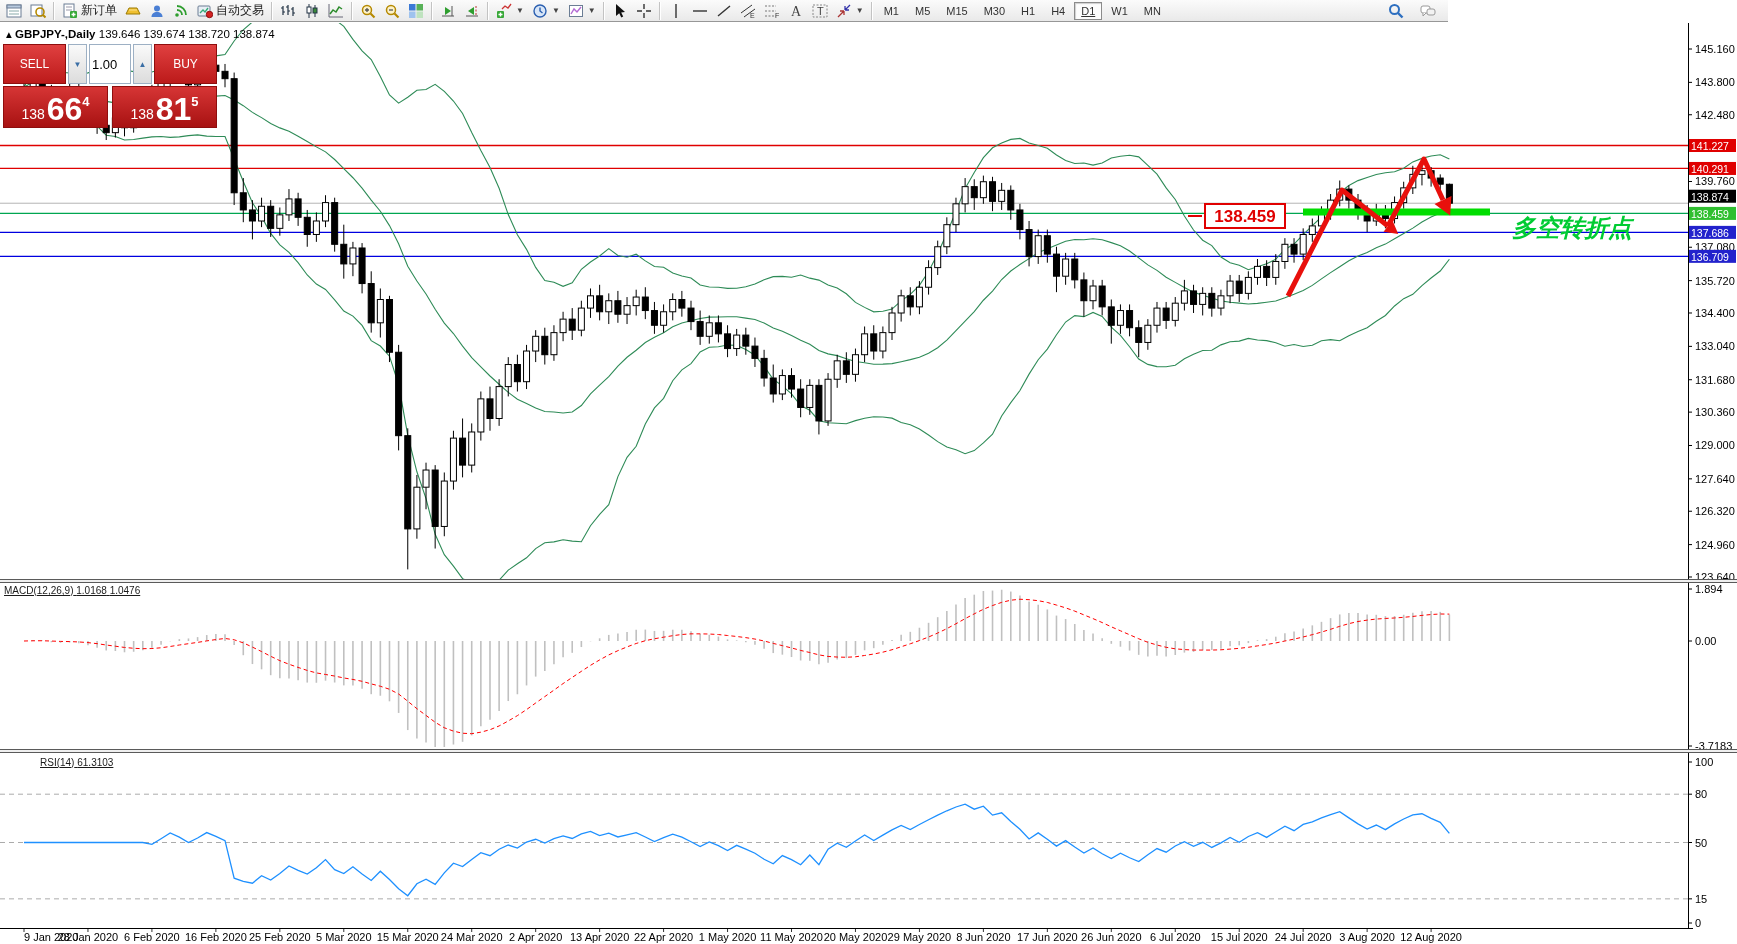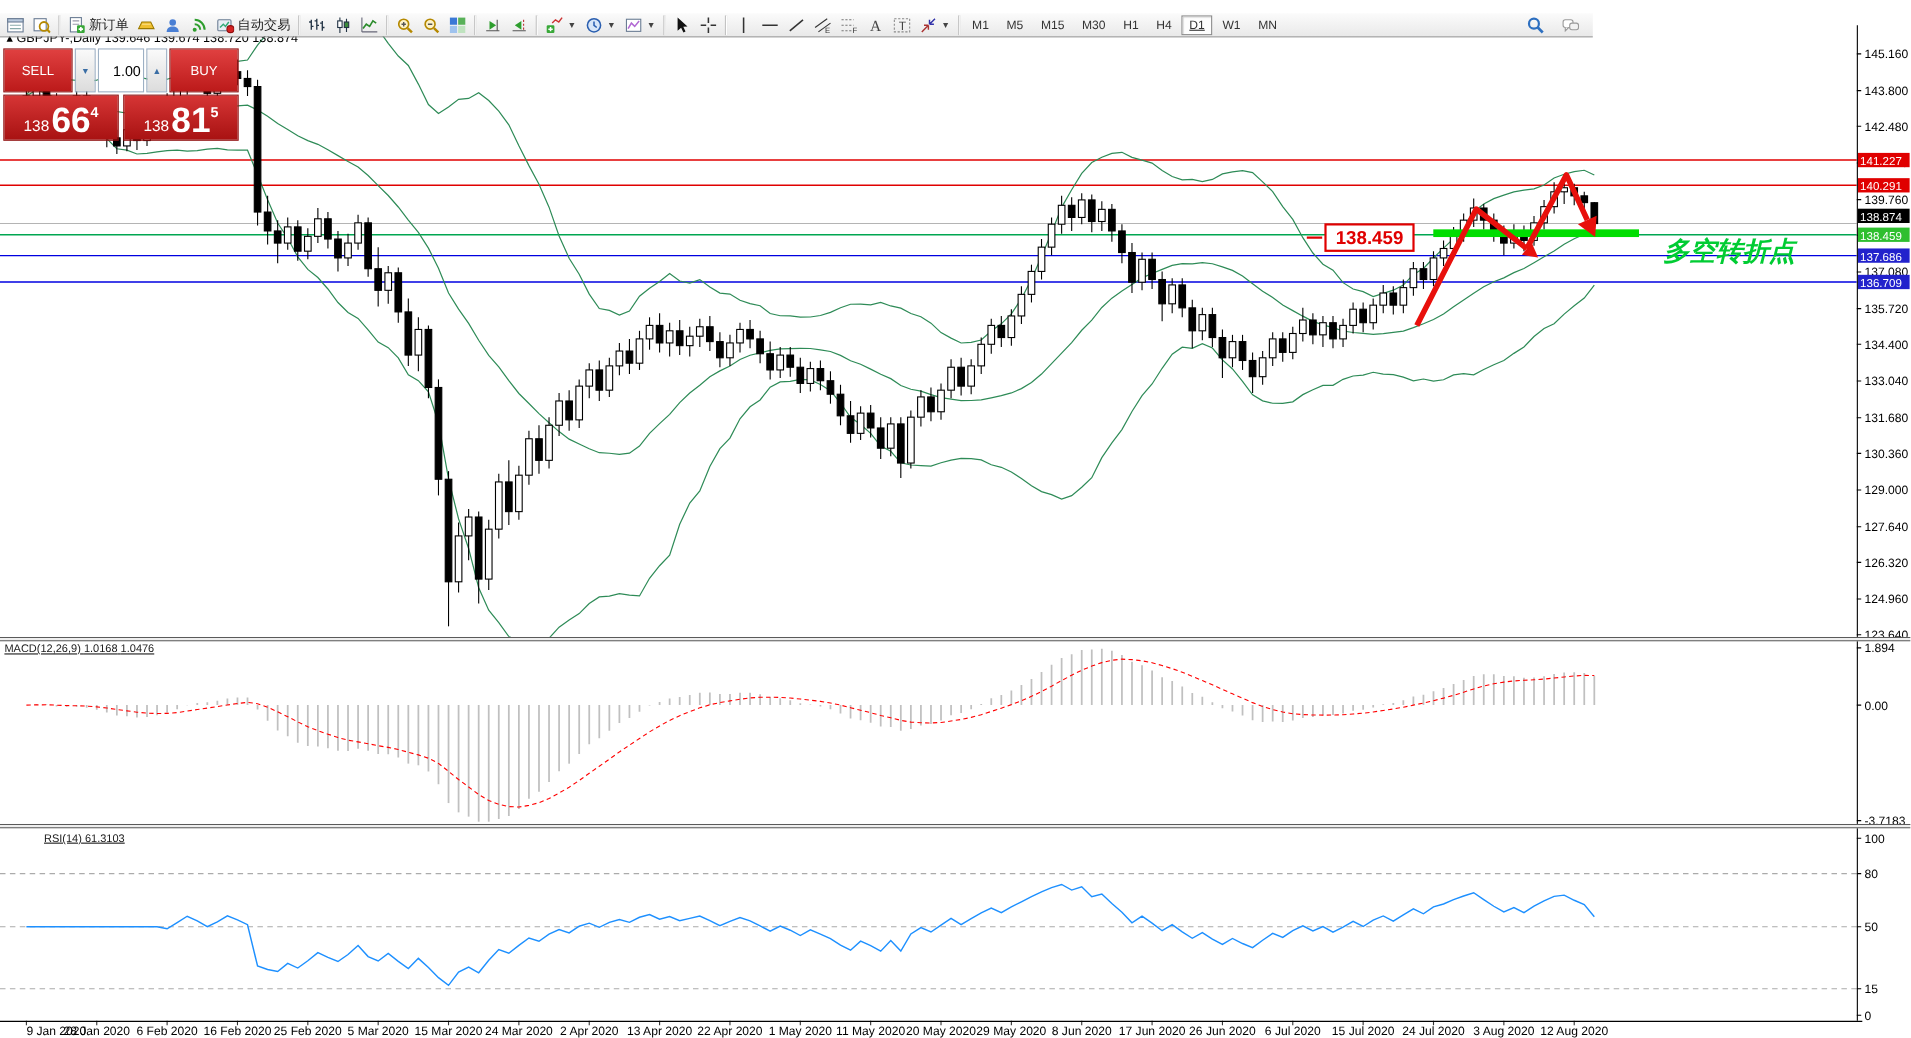--- a/index.html
+++ b/index.html
@@ -1,43 +1,43 @@
 <!DOCTYPE html>
 <html><head>
 <meta charset="utf-8">
 <style>
   html,body{margin:0;padding:0;background:#fff;}
   #app{position:relative;width:1737px;height:944px;overflow:hidden;
        font-family:"Liberation Sans","DejaVu Sans",sans-serif;background:#fff;}
   
-  #toolbar{position:absolute;left:0;top:12px;width:1448px;height:22px;z-index:10;
+  #toolbar{position:absolute;left:0;top:0;width:1448px;height:22px;z-index:10;
     background:linear-gradient(#fbfbfb,#e9e9e9);border-bottom:1px solid #979797;
     display:flex;align-items:center;padding:0 2px;box-sizing:border-box;}
   .tb-group{display:flex;align-items:center;height:22px;}
   .tb-sep{width:1px;height:18px;background:#c3c3c3;border-right:1px solid #fff;margin:0 3px;}
   .tb-btn{display:flex;align-items:center;gap:3px;padding:1px 3px;border:1px solid transparent;
     border-radius:2px;cursor:default;font-size:12px;color:#222;white-space:nowrap;}
   .tb-btn svg{display:block;}
   .tb-dd{font-size:8px;color:#444;margin-left:1px;}
   .tb-tf{font-size:11px;color:#333;padding:2px 6px;margin:0 1px;border:1px solid transparent;}
   .tb-tf.active{background:#fdfdfd;border:1px solid #8b8b8b;box-shadow:inset 1px 1px 1px #cfcfcf;text-decoration:underline;}
   #tb-right{margin-left:auto;display:flex;align-items:center;gap:8px;padding-right:6px;}
   
   #chart-title{position:absolute;left:6px;top:27px;z-index:6;font-size:11.5px;color:#000;}
-  #chart-title b{font-weight:normal;}
+  #chart-title b{font-weight:bold;}
   #macd-label,#rsi-label{position:absolute;left:4px;z-index:6;font-size:10px;color:#1a1a1a;text-decoration:underline;}
   #macd-label{top:585px;} #rsi-label{top:757px;padding-left:36px;}
   
   #trade-panel{position:absolute;left:3px;top:44px;z-index:7;width:214px;}
   .tp-row1{display:flex;align-items:stretch;height:40px;gap:2px;}
   .tp-btn{background:linear-gradient(#e04040,#bc1a1a);color:#fff;border:1px solid #8f0e0e;
     font-size:12px;width:61px;display:flex;align-items:center;justify-content:center;}
   .tp-spin{width:17px;background:linear-gradient(#fafafa,#dcdcdc);border:1px solid #9db0c4;
     color:#3a6ea5;font-size:8px;display:flex;align-items:center;justify-content:center;}
-  .tp-vol{flex:1;border:1px solid #9db0c4;font-size:13px;text-align:right;min-width:0;
+  .tp-vol{flex:1;border:1px solid #9db0c4;font-size:13px;text-align:left;min-width:0;
     font-family:"Liberation Sans",sans-serif;}
   .tp-row2{display:flex;gap:4px;margin-top:2px;height:42px;}
   .tp-price{flex:1;background:linear-gradient(#d63535,#a81212);border:1px solid #8f0e0e;
     color:#fff;display:flex;align-items:flex-end;justify-content:center;padding-bottom:3px;}
   .tp-pre{font-size:14px;margin-right:2px;line-height:1;padding-bottom:3px;}
   .tp-big{font-size:32px;font-weight:bold;line-height:0.9;}
   .tp-sup{font-size:13px;font-weight:bold;vertical-align:top;line-height:1;padding-bottom:16px;}
   #chart-svg{position:absolute;left:0;top:0;z-index:1;}
 </style>
 </head>

